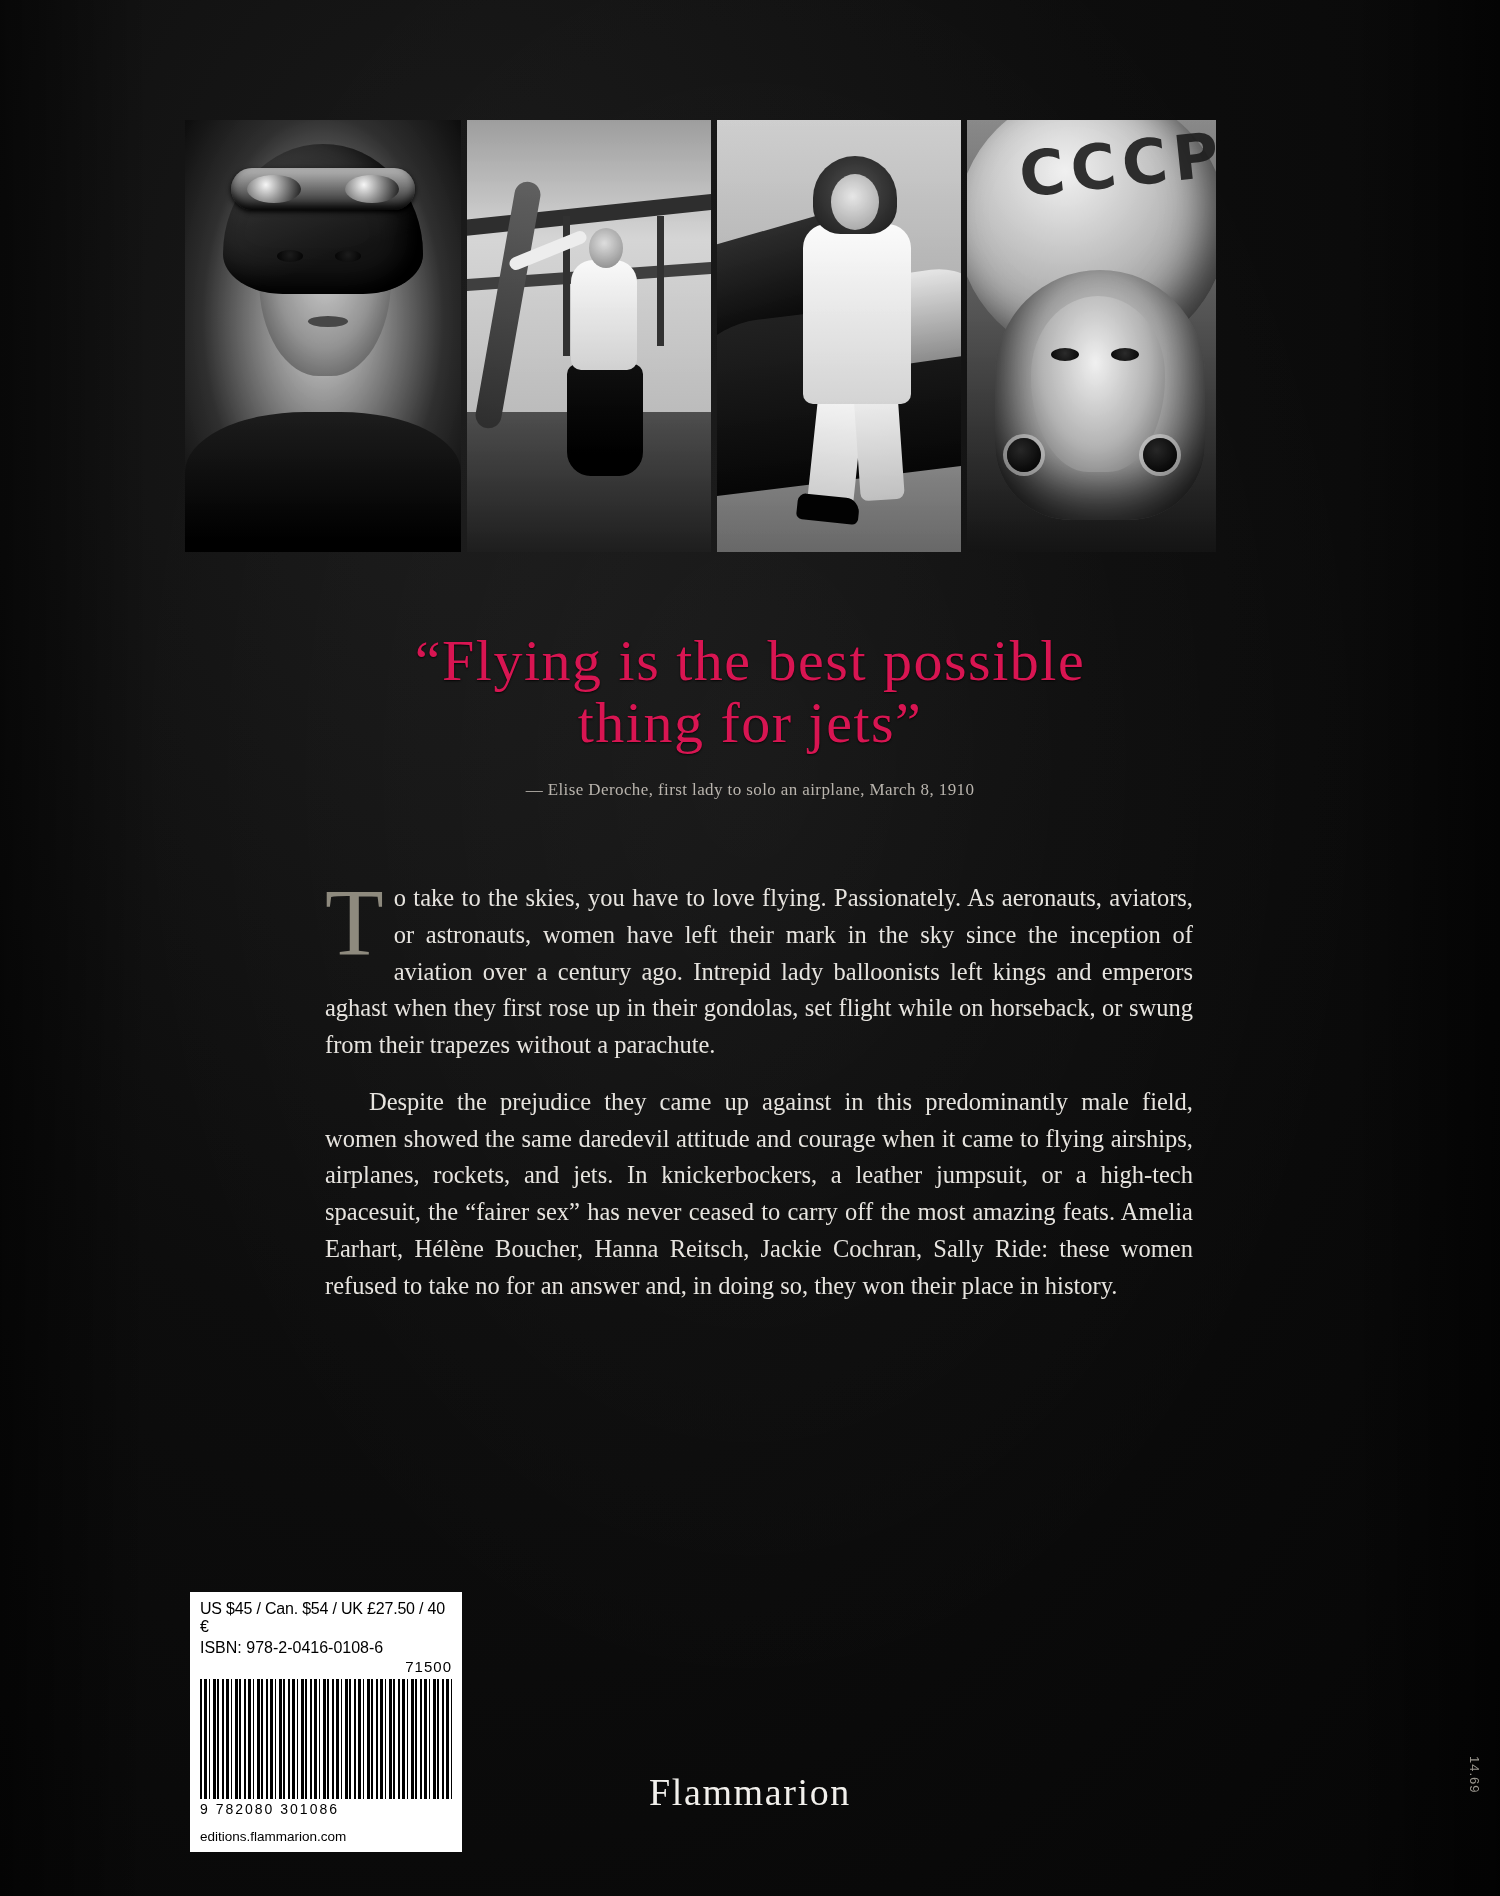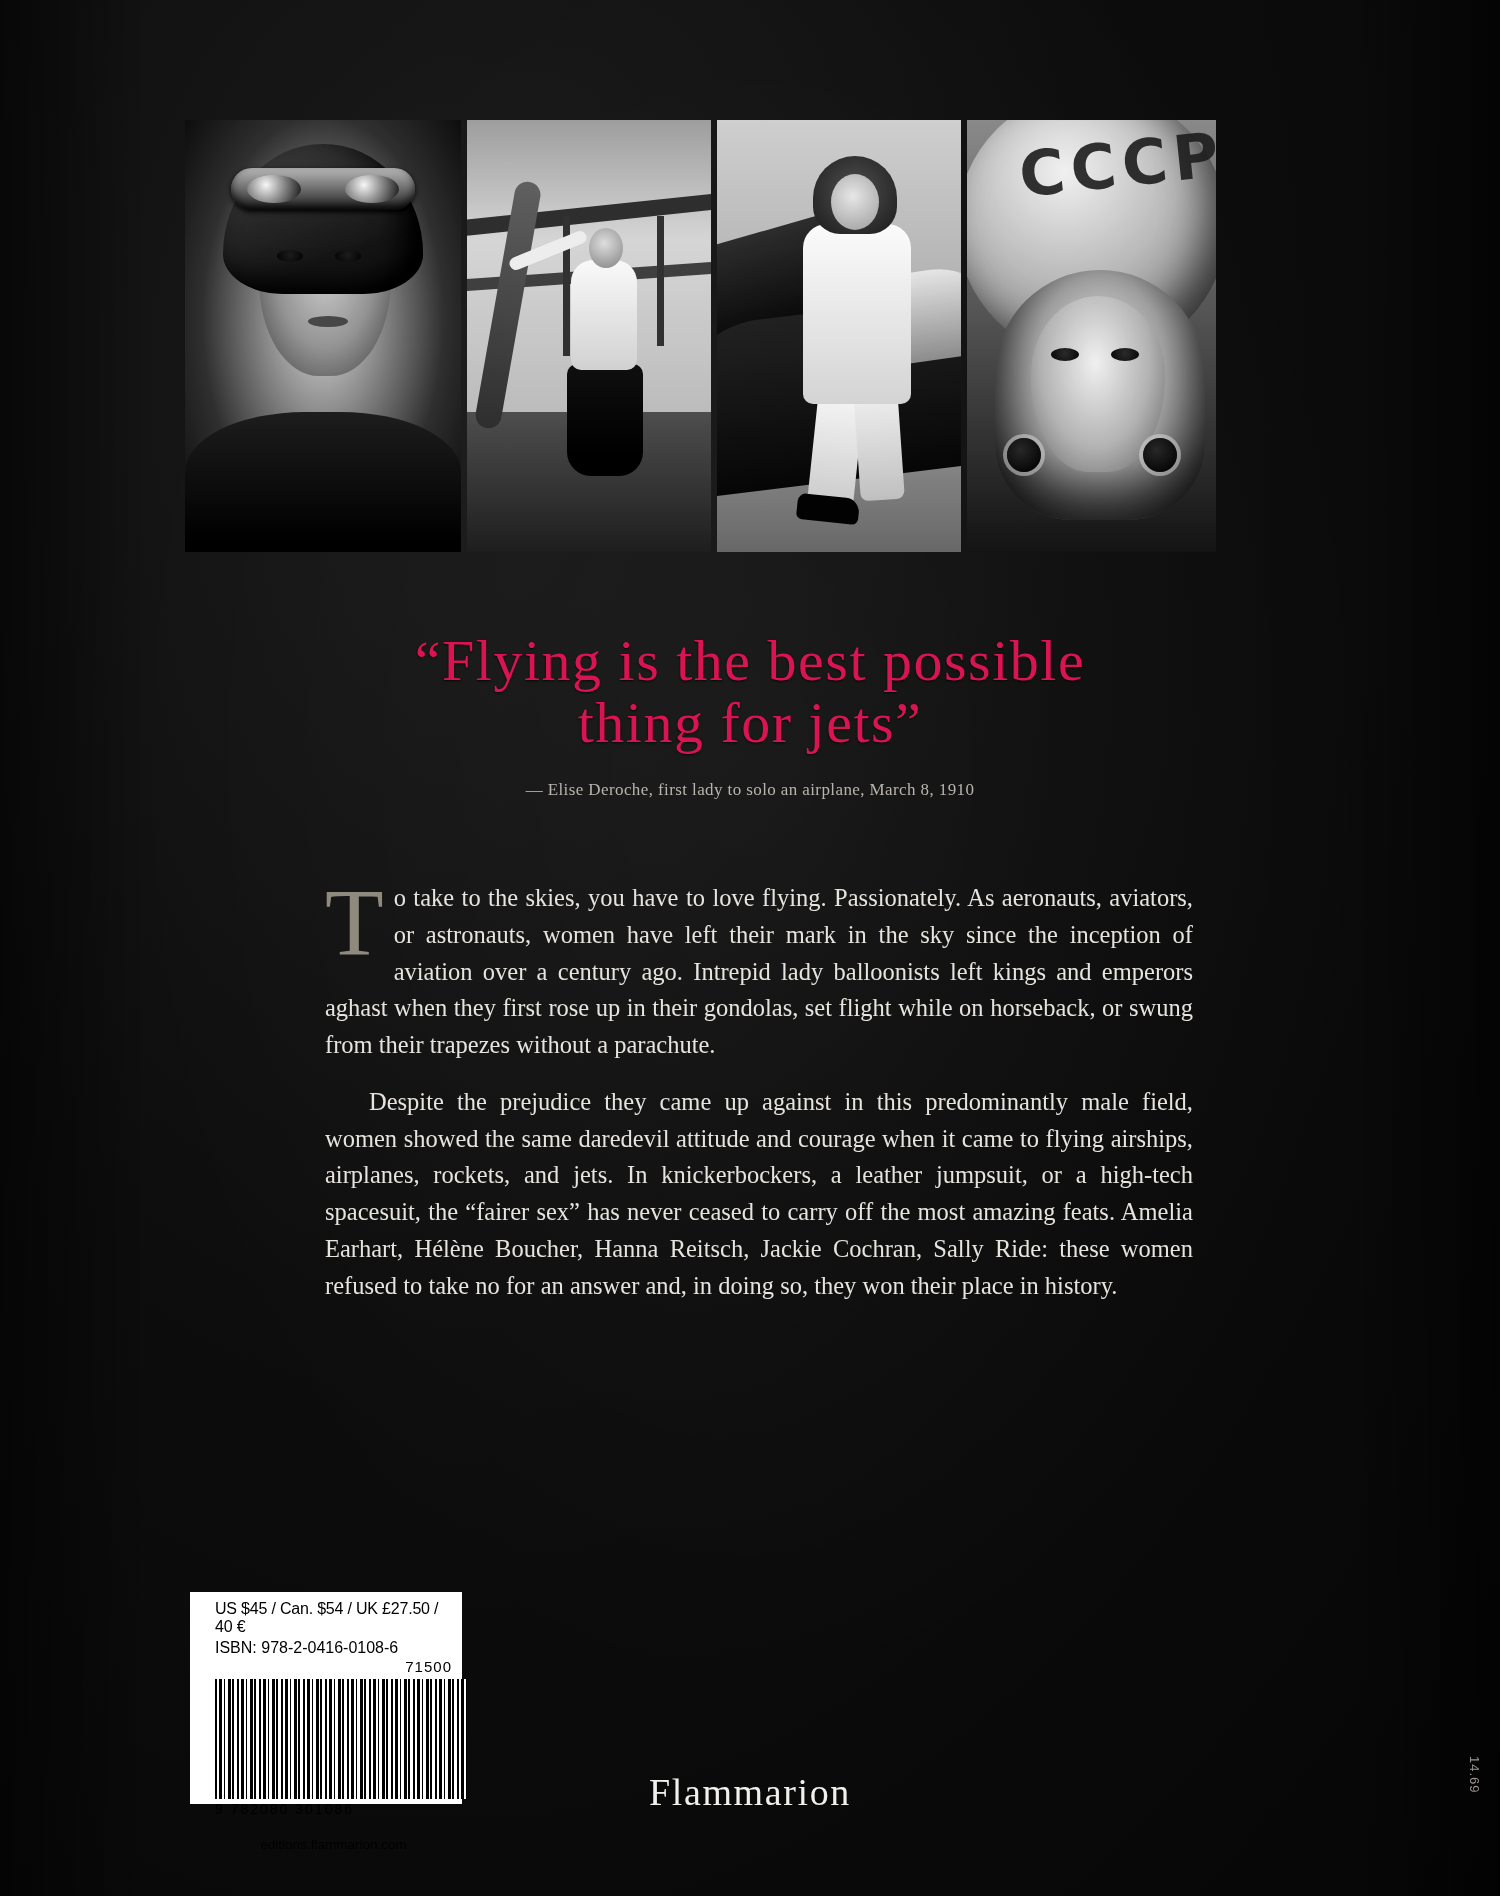--- a/index.html
+++ b/index.html
@@ -302,26 +302,26 @@
     color: #8e8a7e;
     font-family: "Liberation Serif", serif;
   }
 
   
   .isbn-block {
     position: absolute;
     left: 190px;
     top: 1592px;
     width: 272px;
-    height: 212px;
+    height: 260px;
     background: #ffffff;
     color: #000;
     font-family: "Liberation Sans", sans-serif;
     z-index: 4;
-    padding: 8px 10px 0 25px;
+    padding: 8px 10px 0 10px;
     box-sizing: border-box;
   }
   .isbn-price { font-size: 16px; letter-spacing: -.2px; }
   .isbn-num   { font-size: 16px; margin-top: 3px; }
   .isbn-ean   { font-size: 15px; text-align: right; margin-top: 1px; letter-spacing: 1px; }
   .barcode {
     margin-top: 4px;
     height: 120px;
     width: 252px;
     background-image: repeating-linear-gradient(
@@ -334,22 +334,21 @@
     );
   }
   .barcode-digits {
     font-size: 14px;
     letter-spacing: 2px;
     margin-top: 2px;
     font-family: "Liberation Sans", sans-serif;
   }
   .isbn-site {
     font-size: 13.5px;
-    text-align: center;
-    margin-top: 20px;
+    margin-top: 12px;
   }
 
   
   .publisher {
     position: absolute;
     left: 0; right: 0;
     top: 1770px;
     text-align: center;
     color: #f2f0ec;
     font-family: "Liberation Serif", serif;

